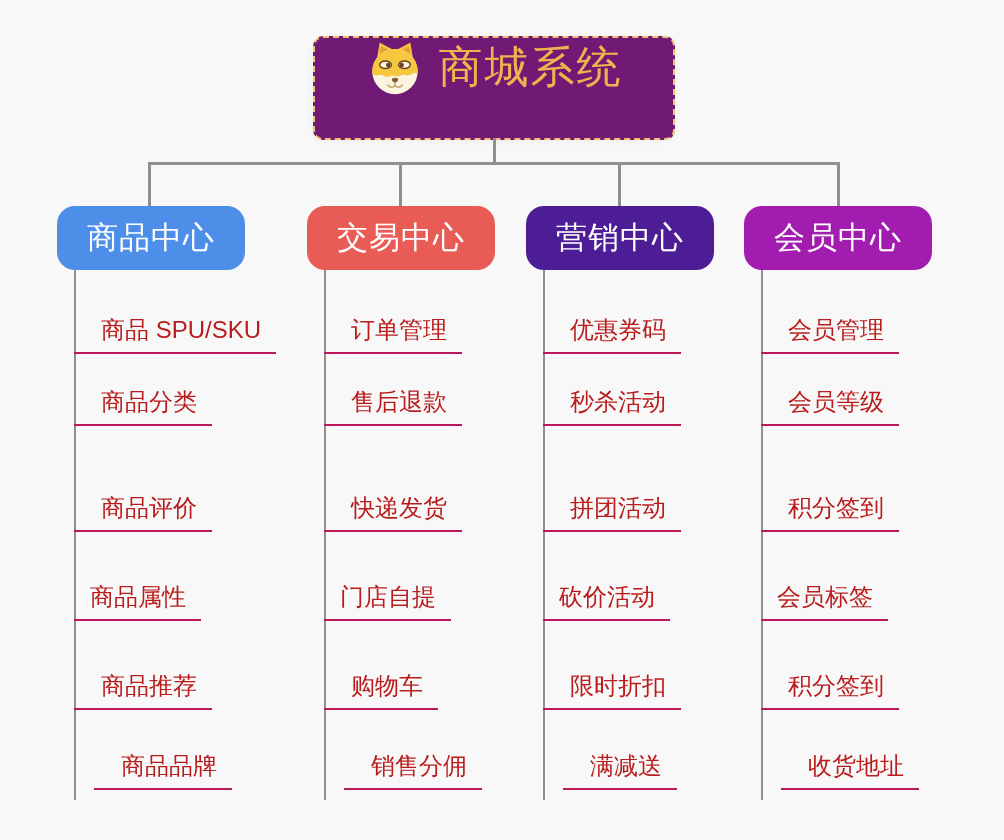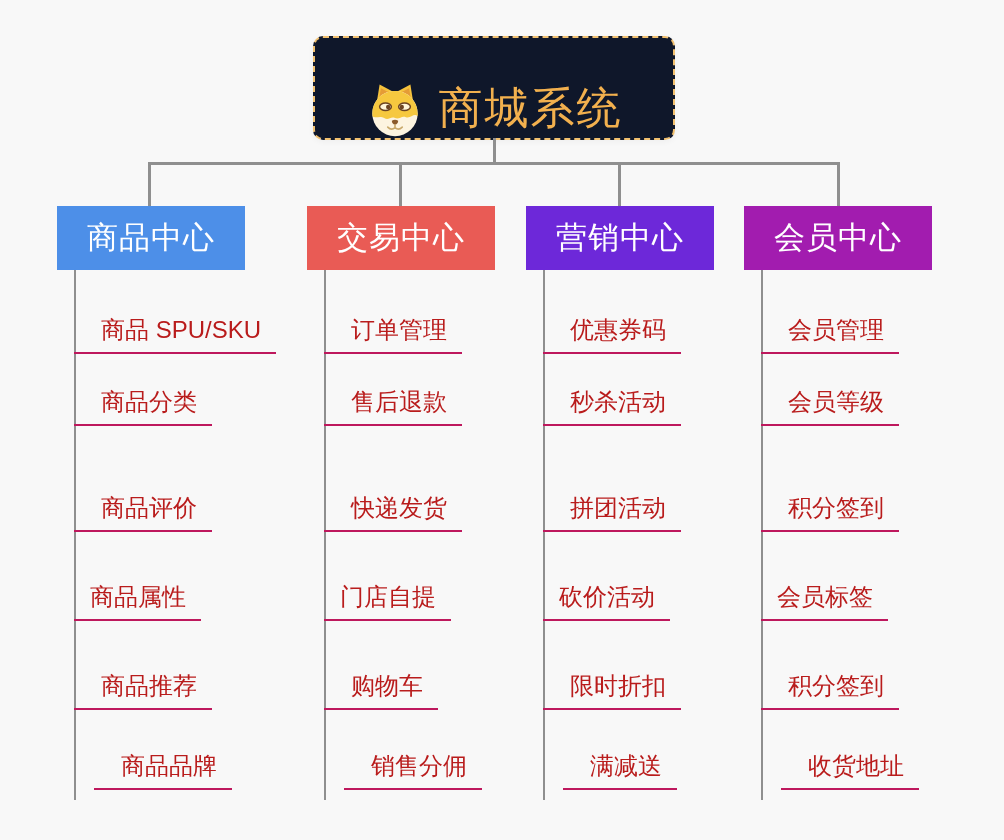--- a/index.html
+++ b/index.html
@@ -11,25 +11,25 @@
     position:relative;
     width:1004px;height:840px;
     background:#f8f8f8;
     overflow:hidden;
   }
 
   
   .root-node{
     position:absolute;left:313px;top:36px;
     width:362px;height:104px;
-    background:#0f172a;
+    background:#701a75;
     border:2px dashed #f2c170;
     border-radius:10px;
     box-sizing:border-box;
-    display:flex;align-items:flex-end;justify-content:center;
+    display:flex;align-items:flex-start;justify-content:center;
     gap:15px;
     box-shadow:0 2px 6px rgba(0,0,0,0.04);
     cursor:pointer;
   }
   .root-title{
     font-size:44px;
     color:#f2b04e;
     letter-spacing:2px;
     white-space:nowrap;
   }
@@ -48,21 +48,21 @@
   
   .branch{position:absolute;top:206px;width:240px;height:620px;}
   .branch-0{left:57px;}
   .branch-1{left:307px;}
   .branch-2{left:526px;}
   .branch-3{left:744px;}
 
   .branch-header{
     position:absolute;left:0;top:0;
     width:188px;height:64px;
-    border-radius:0;
+    border-radius:18px;
     display:flex;align-items:center;justify-content:center;
     font-size:31px;color:#ffffff;
     letter-spacing:1px;
     cursor:pointer;
   }
   .hdr-blue{background:#4d8fe8;}
   .hdr-red{background:#e95b55;text-align:right;}
   .hdr-amber{background:#eead40;}
   .hdr-green{background:#6cbe45;}
 
@@ -143,21 +143,21 @@
     <div class="child-vline"></div>
     <div class="leaf leaf-0">订单管理</div>
     <div class="leaf leaf-1">售后退款</div>
     <div class="leaf leaf-2">快递发货</div>
     <div class="leaf leaf-3">门店自提</div>
     <div class="leaf leaf-4">购物车</div>
     <div class="leaf leaf-5">销售分佣</div>
   </div>
 
   <div class="branch branch-2">
-    <div class="branch-header hdr-amber" style="background: #6d28d9;">营销中心</div>
+    <div class="branch-header hdr-amber" style="background: #4c1d95;">营销中心</div>
     <div class="child-vline"></div>
     <div class="leaf leaf-0">优惠券码</div>
     <div class="leaf leaf-1">秒杀活动</div>
     <div class="leaf leaf-2">拼团活动</div>
     <div class="leaf leaf-3">砍价活动</div>
     <div class="leaf leaf-4">限时折扣</div>
     <div class="leaf leaf-5">满减送</div>
   </div>
 
   <div class="branch branch-3">

